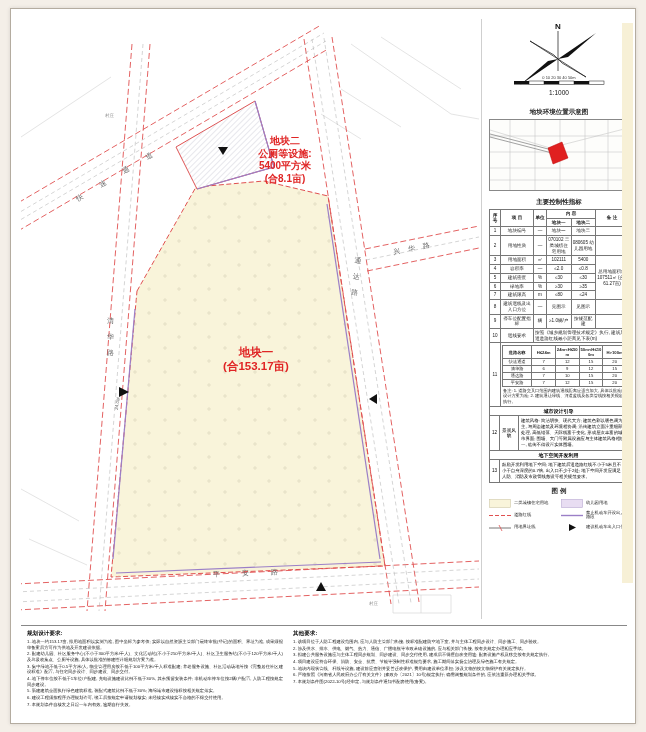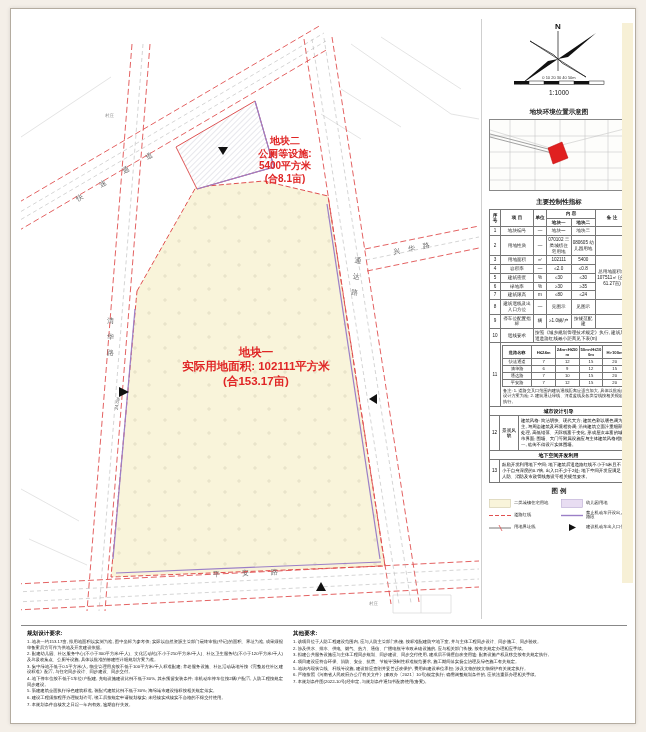--- a/index.html
+++ b/index.html
@@ -150,21 +150,20 @@
     <div class="dim-label" style="left:90px;top:382px;">24.0M</div>
 
     <div class="anno anno-p2">
       <div>地块二</div>
       <div>公厕等设施:</div>
       <div>5400平方米</div>
       <div>(合8.1亩)</div>
     </div>
     <div class="anno anno-p1">
       <div>地块一</div>
-      <div>实际用地面积: 102111平方米</div>
       <div>(合153.17亩)</div>
     </div>
   </div>
 
   <div class="panel">
 
     <div class="blk">
       <svg width="140" height="82" viewBox="0 0 140 82">
         <text x="66" y="10" font-size="8" font-weight="bold" fill="#111">N</text>
         <line x1="69" y1="12" x2="69" y2="52" stroke="#111" stroke-width="0.7"></line>

